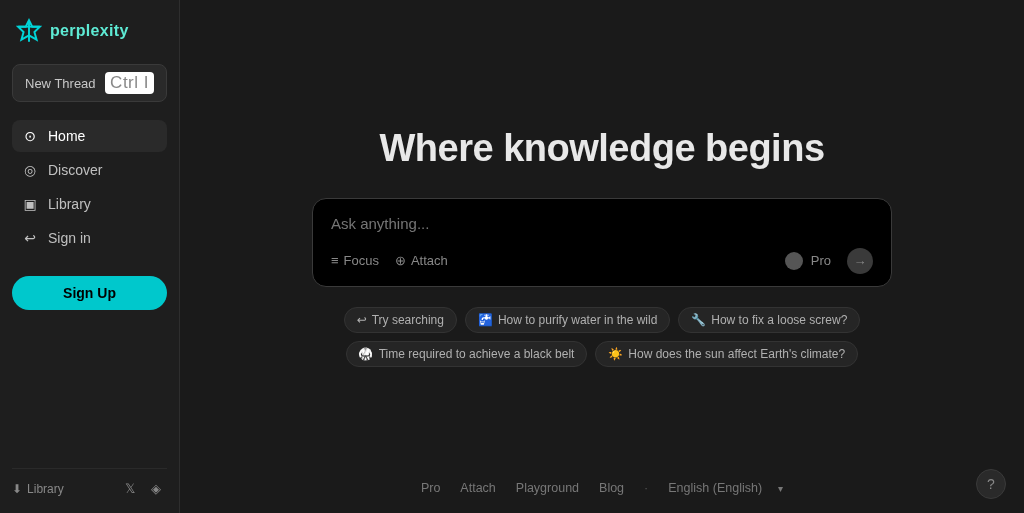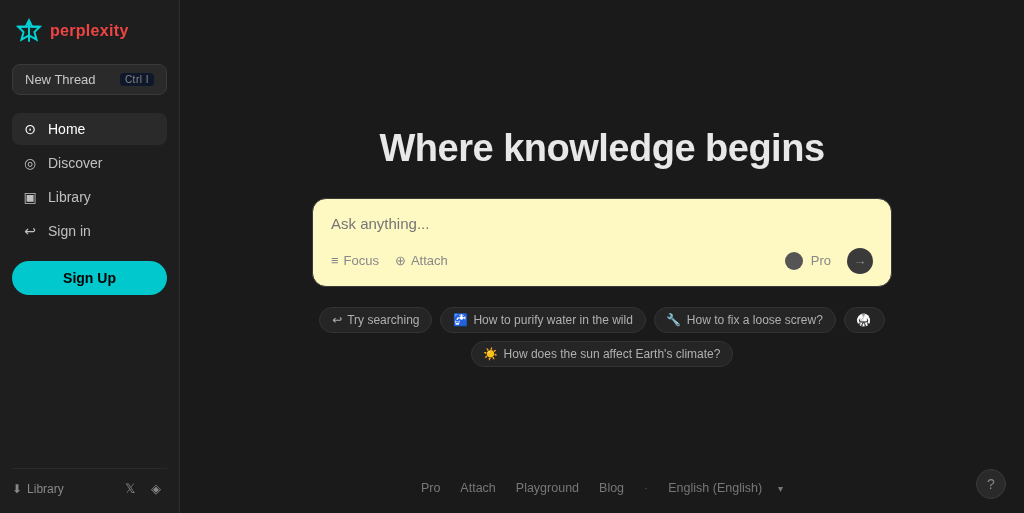--- a/index.html
+++ b/index.html
@@ -35,45 +35,45 @@
 
     .logo-icon {
       width: 26px;
       height: 26px;
       color: #00d4d8;
     }
 
     .logo-text {
       font-size: 16px;
       font-weight: 600;
-      color: #ef4444;
+      color: #5eead4;
       letter-spacing: 0.3px;
       text-align: right;
     }
 
     .new-thread-btn {
       display: flex;
       align-items: center;
       gap: 8px;
       background: #2a2a2a;
       border: 1px solid #3a3a3a;
       border-radius: 8px;
       padding: 7px 12px;
       cursor: pointer;
       color: #c8c8c8;
       font-size: 13px;
       margin-bottom: 18px;
       width: 100%;
     }
 
     .new-thread-btn .shortcut {
-      background: #0f172a;
+      background: #ffffff;
       border-radius: 4px;
       padding: 1px 5px;
-      font-size: 10px;
+      font-size: 17px;
       color: #888;
       margin-left: auto;
       letter-spacing: 0.5px;
     }
 
     .nav-items {
       display: flex;
       flex-direction: column;
       gap: 2px;
       flex: 1;
@@ -105,21 +105,21 @@
     .signup-btn {
       background: #00c8cc;
       color: #000;
       border: none;
       border-radius: 20px;
       padding: 9px 0;
       width: 100%;
       font-size: 14px;
       font-weight: 600;
       cursor: pointer;
-      margin-top: 12px;
+      margin-top: 20px;
       margin-bottom: 20px;
     }
 
     .try-pro-section {
       margin-top: auto;
       padding-top: 12px;
     }
 
     .try-pro-title {
       font-size: 13px;
@@ -195,21 +195,21 @@
       font-size: 38px;
       font-weight: 600;
       color: #e8e8e8;
       text-align: center;
       margin-bottom: 28px;
       letter-spacing: -0.5px;
     }
 
     .search-box {
       width: 580px;
-      background: #fef9c3;
+      background: #000000;
       border: 1px solid #3a3a3a;
       border-radius: 14px;
       padding: 16px 18px 12px;
       margin-bottom: 20px;
     }
 
     .search-input {
       background: transparent;
       border: none;
       outline: none;
@@ -425,20 +425,21 @@
     <div class="suggestion-chip">
       <span>🚰</span>
       <span>How to purify water in the wild</span>
     </div>
     <div class="suggestion-chip">
       <span style="color:#ff6b6b;">🔧</span>
       <span>How to fix a loose screw?</span>
     </div>
     <div class="suggestion-chip">
       <span>🥋</span>
+      <span>Time required to achieve a black belt</span>
     </div>
     <div class="suggestion-chip">
       <span>☀️</span>
       <span>How does the sun affect Earth's climate?</span>
     </div>
   </div>
 
   <div class="bottom-nav">
     <a>Pro</a>
     <a>Attach</a>

